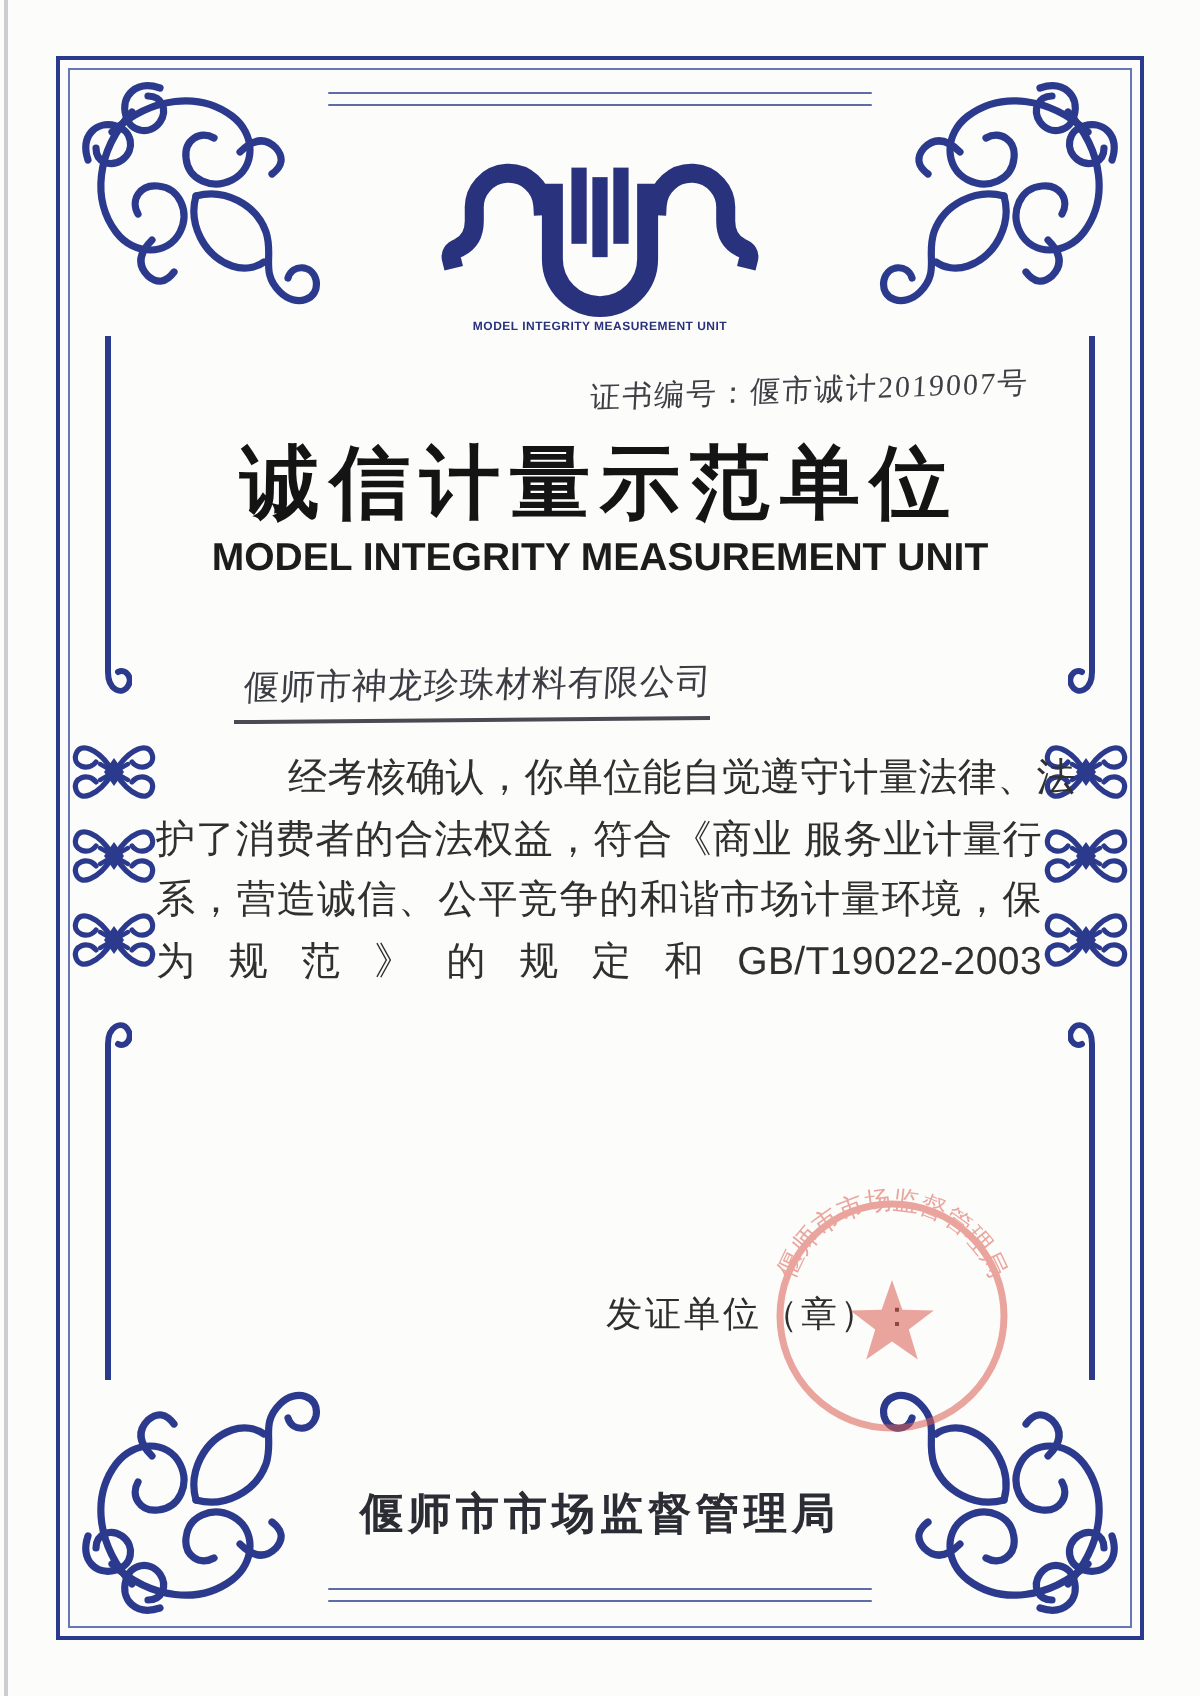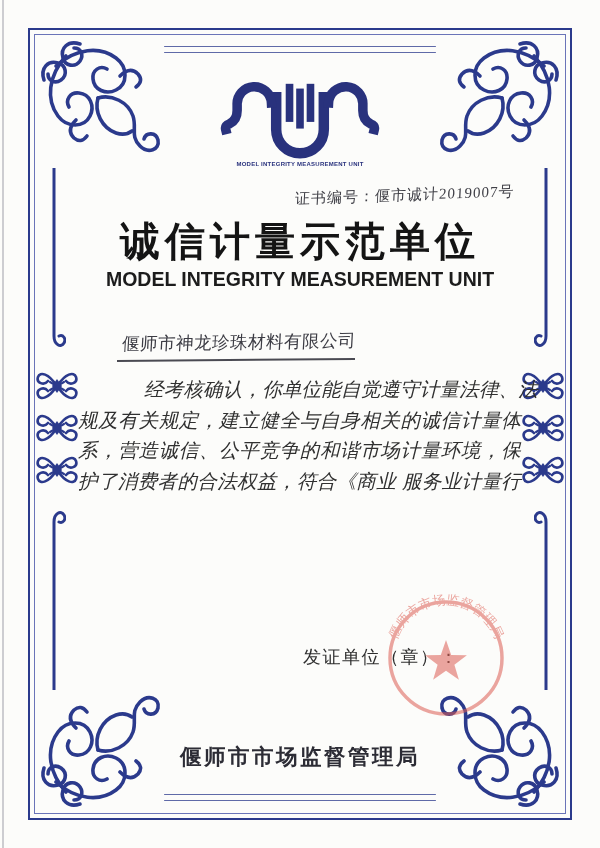--- a/index.html
+++ b/index.html
@@ -63,21 +63,21 @@
   .awardee{
     position:absolute;left:122px;top:330px;
     font-family:"Liberation Serif",serif;
     font-size:17.5px;color:#3c3c44;white-space:nowrap;
     transform:rotate(-0.8deg) skewX(-4deg);letter-spacing:.5px;
   }
   .awardee-line{
     position:absolute;left:117px;top:359px;width:238px;height:1.6px;
     background:#4a4a52;transform:rotate(-0.5deg);
   }
-  .body-block{position:absolute;left:78px;top:374px;width:443px;color:#303030;font-style:italic;}
+  .body-block{position:absolute;left:78px;top:374px;width:443px;color:#303030;}
   .body-line{
     font-size:19.5px;line-height:30.6px;font-weight:500;
     text-align:justify;text-align-last:justify;text-justify:inter-character;
     white-space:nowrap;letter-spacing:.2px;
   }
   .body-line.first{text-indent:66px;}
   .body-line.last{text-align-last:left;}
   .issuer{
     position:absolute;left:303px;top:645px;
     font-size:18px;color:#2e2e2e;letter-spacing:1.5px;font-weight:500;white-space:nowrap;text-align:right;
@@ -196,23 +196,23 @@
   </div>
 
   <div class="title">诚信计量示范单位</div>
   <div class="subtitle">MODEL INTEGRITY MEASUREMENT UNIT</div>
 
   <div class="awardee">偃师市神龙珍珠材料有限公司</div>
   <div class="awardee-line"></div>
 
   <div class="body-block">
     <div class="body-line first">经考核确认，你单位能自觉遵守计量法律、法</div>
-    <div class="body-line">规及有关规定，建立健全与自身相关的诚信计量体</div>
+    <div class="body-line">护了消费者的合法权益，符合《商业 服务业计量行</div>
     <div class="body-line">系，营造诚信、公平竞争的和谐市场计量环境，保</div>
-    <div class="body-line">护了消费者的合法权益，符合《商业 服务业计量行</div>
+    <div class="body-line">为规范》的规定和GB/T19022-2003</div>
   </div>
 
   <div class="issuer">发证单位（章）：</div>
   <svg class="seal-svg" viewBox="0 0 132 132">
     <defs>
       <path id="sealArc" d="M22,92 A52,52 0 1 1 110,92" fill="none"></path>
     </defs>
     <circle cx="66" cy="66" r="56" fill="none" stroke="currentColor" stroke-width="3.5"></circle>
     <polygon fill="currentColor" points="66,48 71.2,62.9 86.9,63.2 74.4,72.7 78.9,87.8 66,78.8 53.1,87.8 57.6,72.7 45.1,63.2 60.8,62.9"></polygon>
     <text font-size="13" fill="currentColor" font-family="Liberation Sans, sans-serif">

